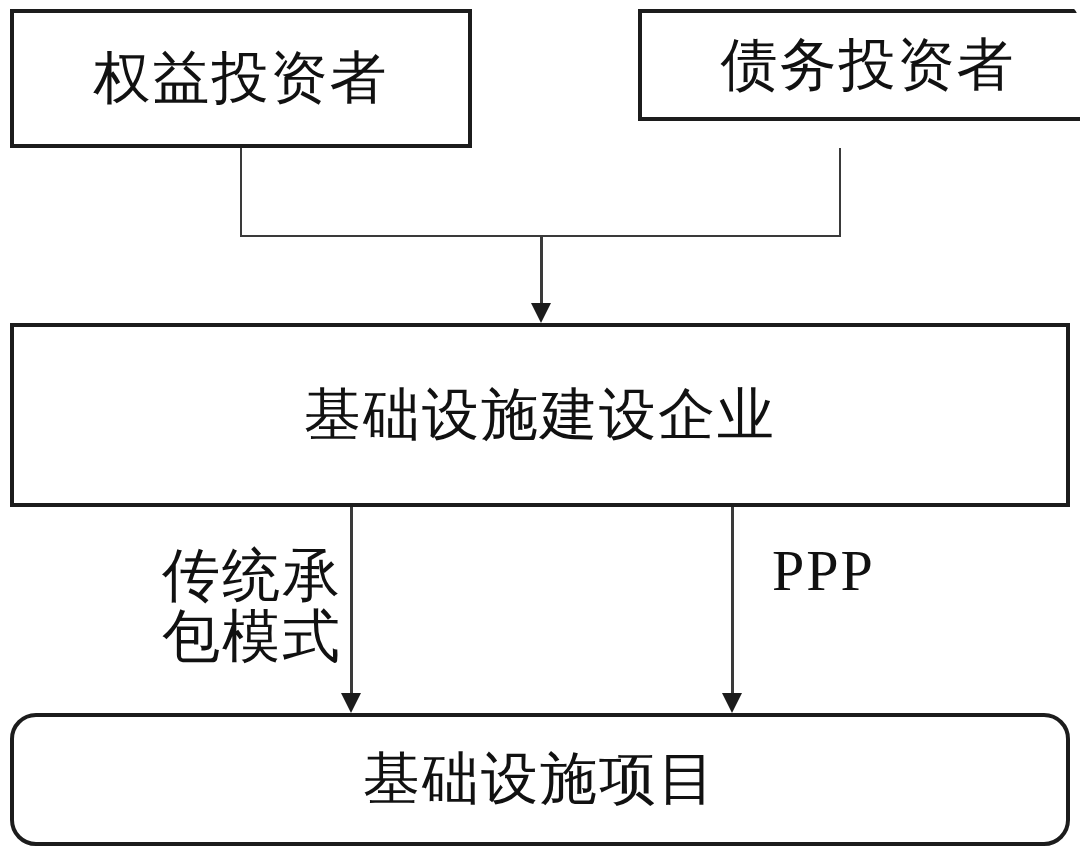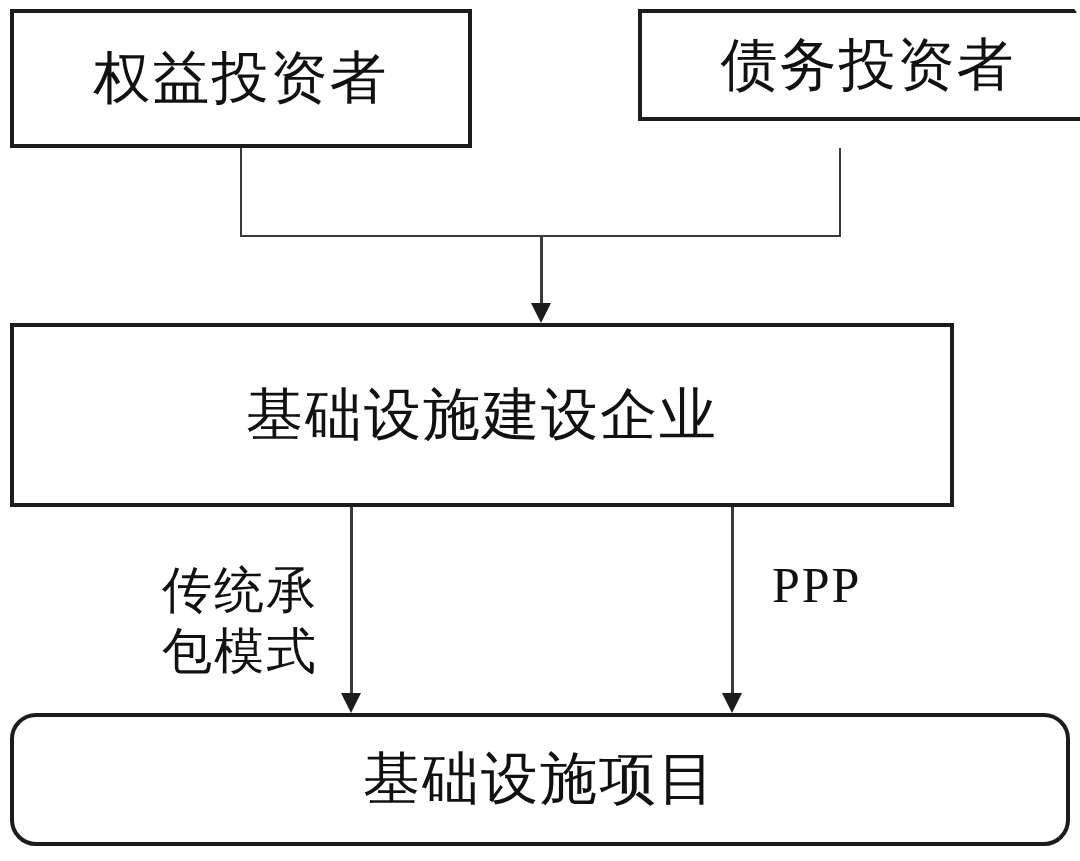--- a/index.html
+++ b/index.html
@@ -31,21 +31,21 @@
     justify-content: center;
   }
   .node-label {
     font-size: 57px;
     letter-spacing: 2px;
     color: var(--text);
     white-space: nowrap;
   }
   .node-equity   { left: 10px;  top: 9px;   width: 462px;  height: 139px; }
   .node-debt     { left: 638px; top: 9px;   width: 460px;  height: 112px; }
-  .node-company  { left: 10px;  top: 323px; width: 944px; height: 184px; }
+  .node-company  { left: 10px;  top: 323px; width: 1060px; height: 184px; }
   .node-project  { left: 10px;  top: 713px; width: 1060px; height: 133px; border-radius: 26px; }
 
   .vline, .hline {
     position: absolute;
     background: var(--thin-line);
   }
   .vline { width: 2px; }
   .hline { height: 2px; }
 
   .conn-equity-down { left: 240px; top: 148px; height: 88px; }
@@ -62,25 +62,24 @@
     border-left: 10px solid transparent;
     border-right: 10px solid transparent;
     border-top: 20px solid var(--line);
   }
   .arrow-center { left: 531px; top: 303px; }
   .arrow-left   { left: 341px; top: 693px; }
   .arrow-right  { left: 722px; top: 693px; }
 
   .edge-label {
     position: absolute;
-    font-size: 50px;
+    font-size: 58px;
     line-height: 61px;
     color: var(--text);
     letter-spacing: 2px;
-    margin-top: 15px;
   }
   .edge-label-traditional { left: 162px; top: 545px; text-align: left; }
   .edge-label-ppp         { left: 772px; top: 540px; width: 120px; text-align: left; }
 </style>
 </head>
 <body>
 
 <div class="canvas">
 
   <div class="node node-equity">

